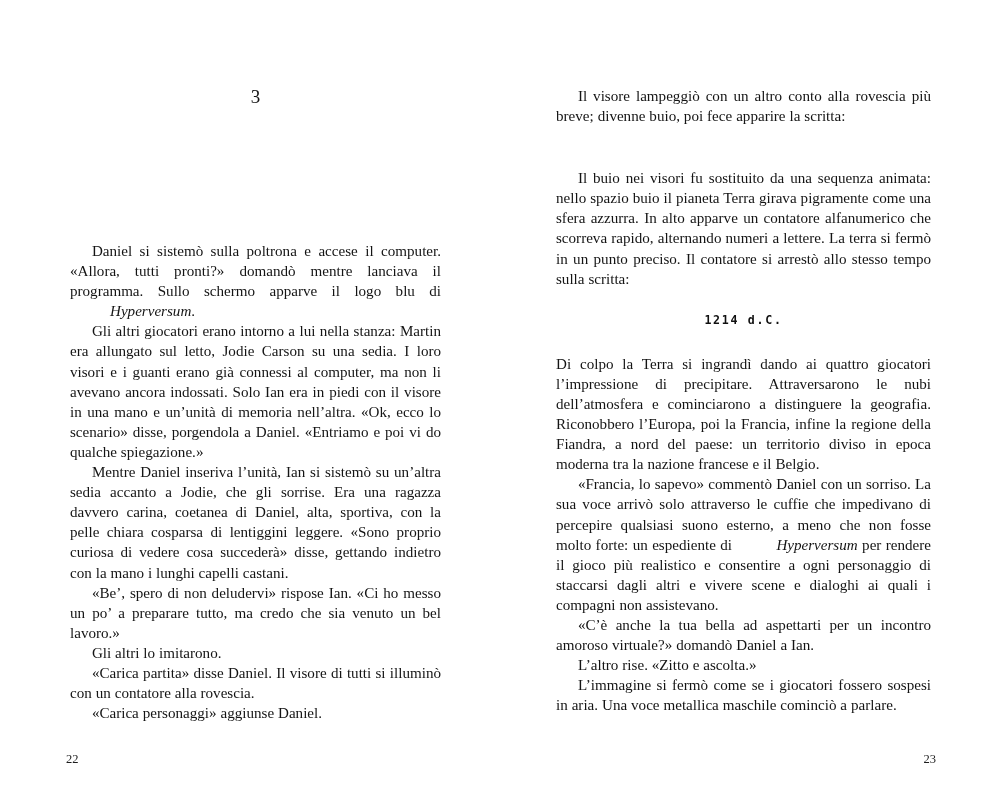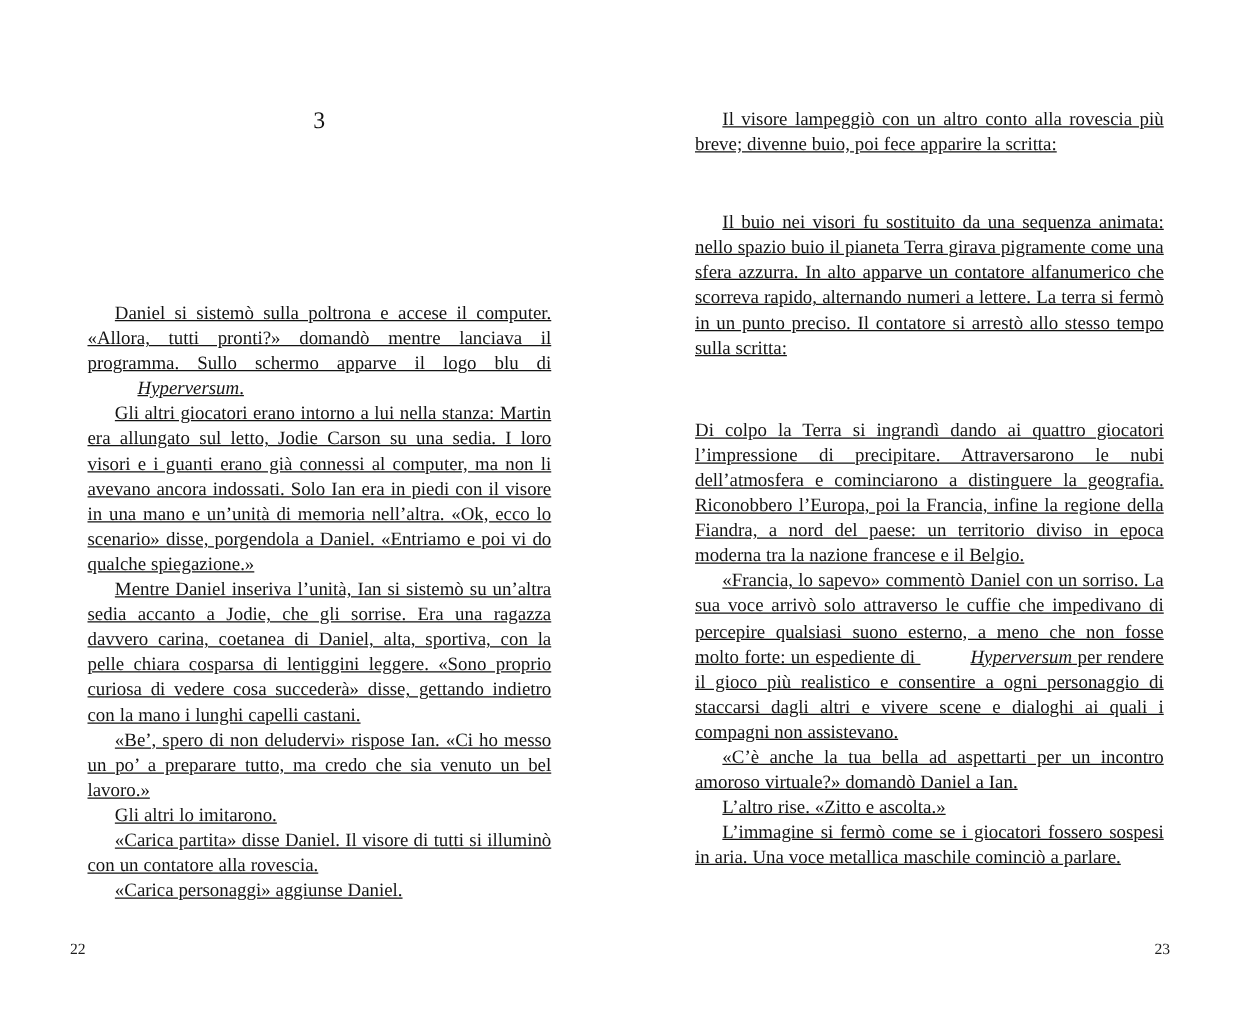--- a/index.html
+++ b/index.html
@@ -60,21 +60,20 @@
 
   p.para {
     margin: 0;
     font-size: 15.1px;
     line-height: 20.1px;
     text-align: justify;
     text-justify: inter-word;
     text-indent: 1.45em;
     hyphens: none;
     word-spacing: 0.01em;
-    text-decoration: underline;
   }
   p.para.noindent { text-indent: 0; }
 
   .italic { font-style: italic; margin-left: 40px; }
 
   
   .screen-block {
     font-family: "DejaVu Sans Mono", "Liberation Mono", monospace;
     font-size: 11.6px;
     line-height: 19px;
@@ -93,21 +92,21 @@
   .gap-after-screen2  { height: 24px; }
 
   
   .folio {
     position: absolute;
     bottom: 42px;
     font-size: 12.5px;
     line-height: 14px;
     color: #1c1c1c;
   }
-  .page-left .folio  { left: 56px;  text-align: left; }
+  .page-left .folio  { left: 66px;  text-align: left; }
   .page-right .folio { right: 64px; text-align: center; }
 </style>
 </head>
 <body>
 
 <div class="spread">
 
   <div class="page page-left">
     <div class="textblock">
 
@@ -138,20 +137,23 @@
         </div>
 
       <div class="gap-before-screen"></div>
       <div class="gap-after-screen"></div>
 
       <div id="right-body-2">
           <p class="para"><span>Il buio nei visori fu sostituito da una sequenza animata: nello spazio buio il pianeta Terra girava pigramente come una sfera azzurra. In alto apparve un contatore alfanumerico che scorreva rapido, alternando numeri a lettere. La terra si fermò in un punto preciso. Il contatore si arrestò allo stesso tempo sulla scritta:</span></p>
         </div>
 
       <div class="gap-before-screen2"></div>
+      <div class="screen-block" id="screen-2">
+          <span class="line">1214 d.C.</span>
+        </div>
       <div class="gap-after-screen2"></div>
 
       <div id="right-body-3">
           <p class="para noindent"><span>Di colpo la Terra si ingrandì dando ai quattro giocatori l’impressione di precipitare. Attraversarono le nubi dell’atmosfera e cominciarono a distinguere la geografia. Riconobbero l’Europa, poi la Francia, infine la regione della Fiandra, a nord del paese: un territorio diviso in epoca moderna tra la nazione francese e il Belgio.</span></p>
           <p class="para"><span>«Francia, lo sapevo» commentò Daniel con un sorriso. La sua voce arrivò solo attraverso le cuffie che impedivano di percepire qualsiasi suono esterno, a meno che non fosse molto forte: un espediente di </span><span class="italic">Hyperversum</span><span> per rendere il gioco più realistico e consentire a ogni personaggio di staccarsi dagli altri e vivere scene e dialoghi ai quali i compagni non assistevano.</span></p>
           <p class="para"><span>«C’è anche la tua bella ad aspettarti per un incontro amoroso virtuale?» domandò Daniel a Ian.</span></p>
           <p class="para"><span>L’altro rise. «Zitto e ascolta.»</span></p>
           <p class="para"><span>L’immagine si fermò come se i giocatori fossero sospesi in aria. Una voce metallica maschile cominciò a parlare.</span></p>
         </div>
 

